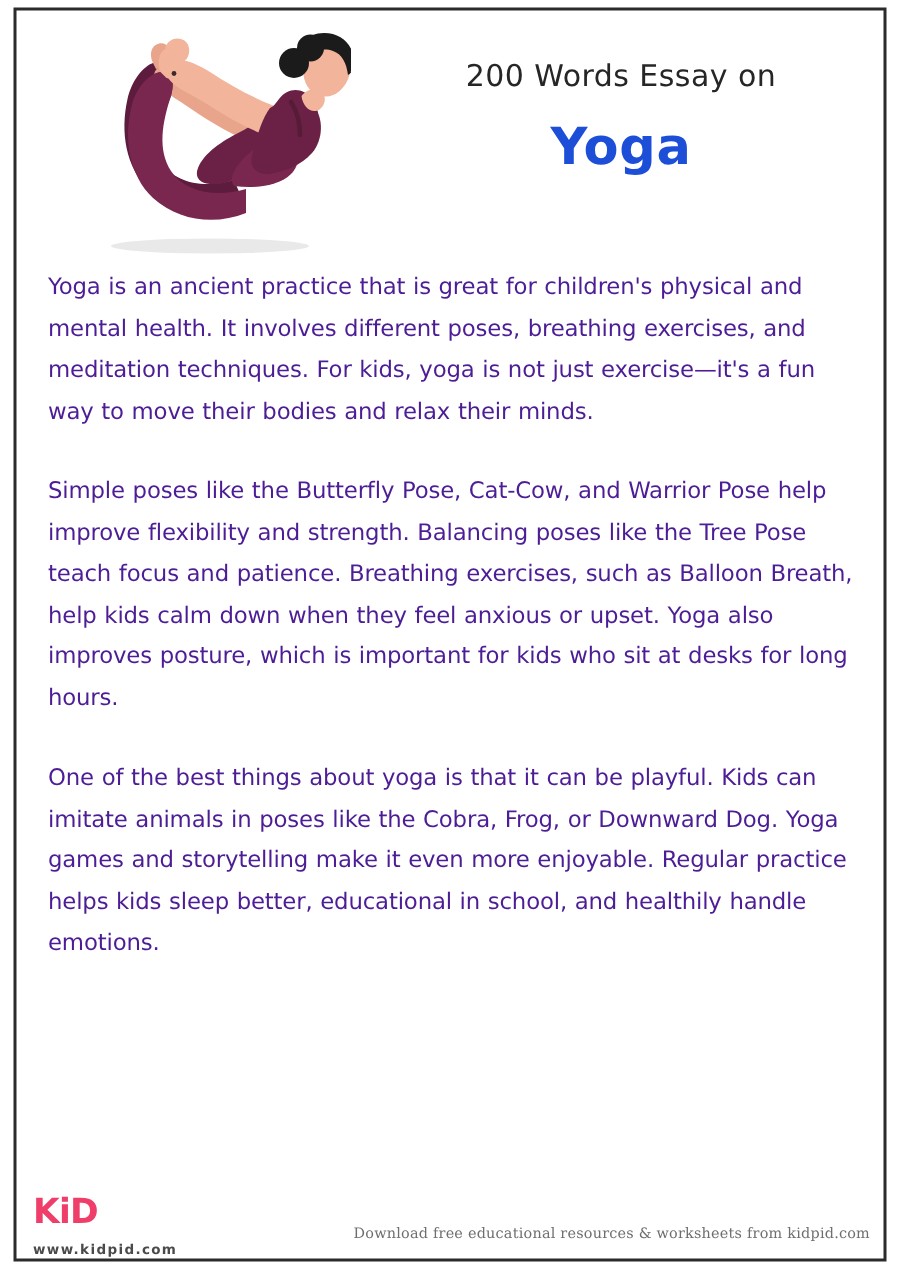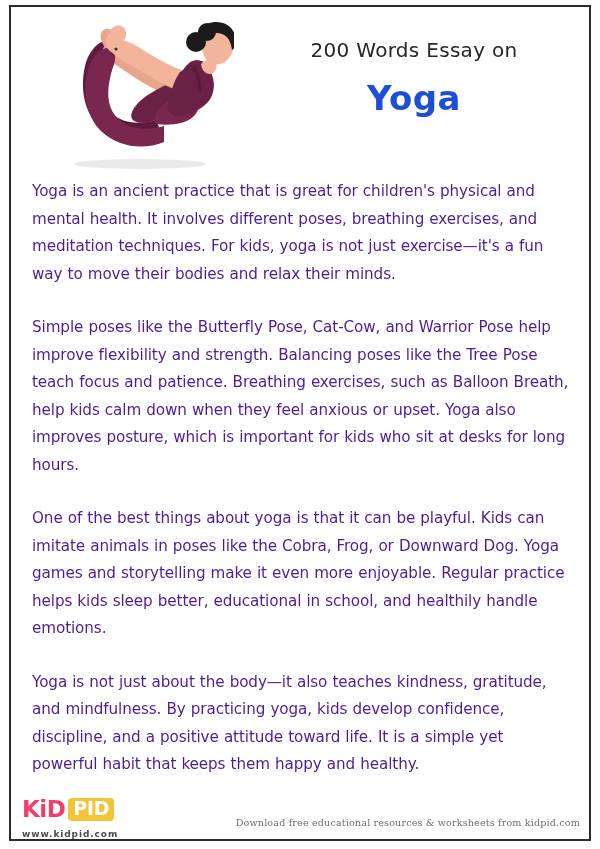--- a/index.html
+++ b/index.html
@@ -96,22 +96,23 @@
     height: 48px;
   }
   .logo {
     position: absolute;
     left: 8px;
     top: 2px;
     width: 130px;
   }
   .logo-wordmark {
     display: flex;
-    align-items: flex-end;
+    align-items: flex-start;
     height: 24px;
+    flex-direction: column;
   }
   .logo-kid {
     font-family: "DejaVu Sans", sans-serif;
     font-size: 23px;
     font-weight: 700;
     color: #ef3e69;
     letter-spacing: -0.5px;
     line-height: 1;
   }
   .logo-pid {
@@ -202,21 +203,20 @@
     <div class="header-text">
       <div class="essay-kicker">200 Words Essay on</div>
       <div class="essay-title">Yoga</div>
     </div>
   </div>
 
   <div class="body-copy">
     <p class="para">Yoga is an ancient practice that is great for children's physical and mental health. It involves different poses, breathing exercises, and meditation techniques. For kids, yoga is not just exercise—it's a fun way to move their bodies and relax their minds.</p>
     <p class="para">Simple poses like the Butterfly Pose, Cat-Cow, and Warrior Pose help improve flexibility and strength. Balancing poses like the Tree Pose teach focus and patience. Breathing exercises, such as Balloon Breath, help kids calm down when they feel anxious or upset. Yoga also improves posture, which is important for kids who sit at desks for long hours.</p>
     <p class="para">One of the best things about yoga is that it can be playful. Kids can imitate animals in poses like the Cobra, Frog, or Downward Dog. Yoga games and storytelling make it even more enjoyable. Regular practice helps kids sleep better, educational in school, and healthily handle emotions.</p>
-    <p class="para">Yoga is not just about the body—it also teaches kindness, gratitude, and mindfulness. By practicing yoga, kids develop confidence, discipline, and a positive attitude toward life. It is a simple yet powerful habit that keeps them happy and healthy.</p>
   </div>
 
   <div class="footer">
 
     <div class="logo">
       <div class="logo-wordmark">
         <span class="logo-kid">KiD</span>
         <span class="logo-pid">PID</span>
       </div>
       <div class="logo-url">www.kidpid.com</div>

